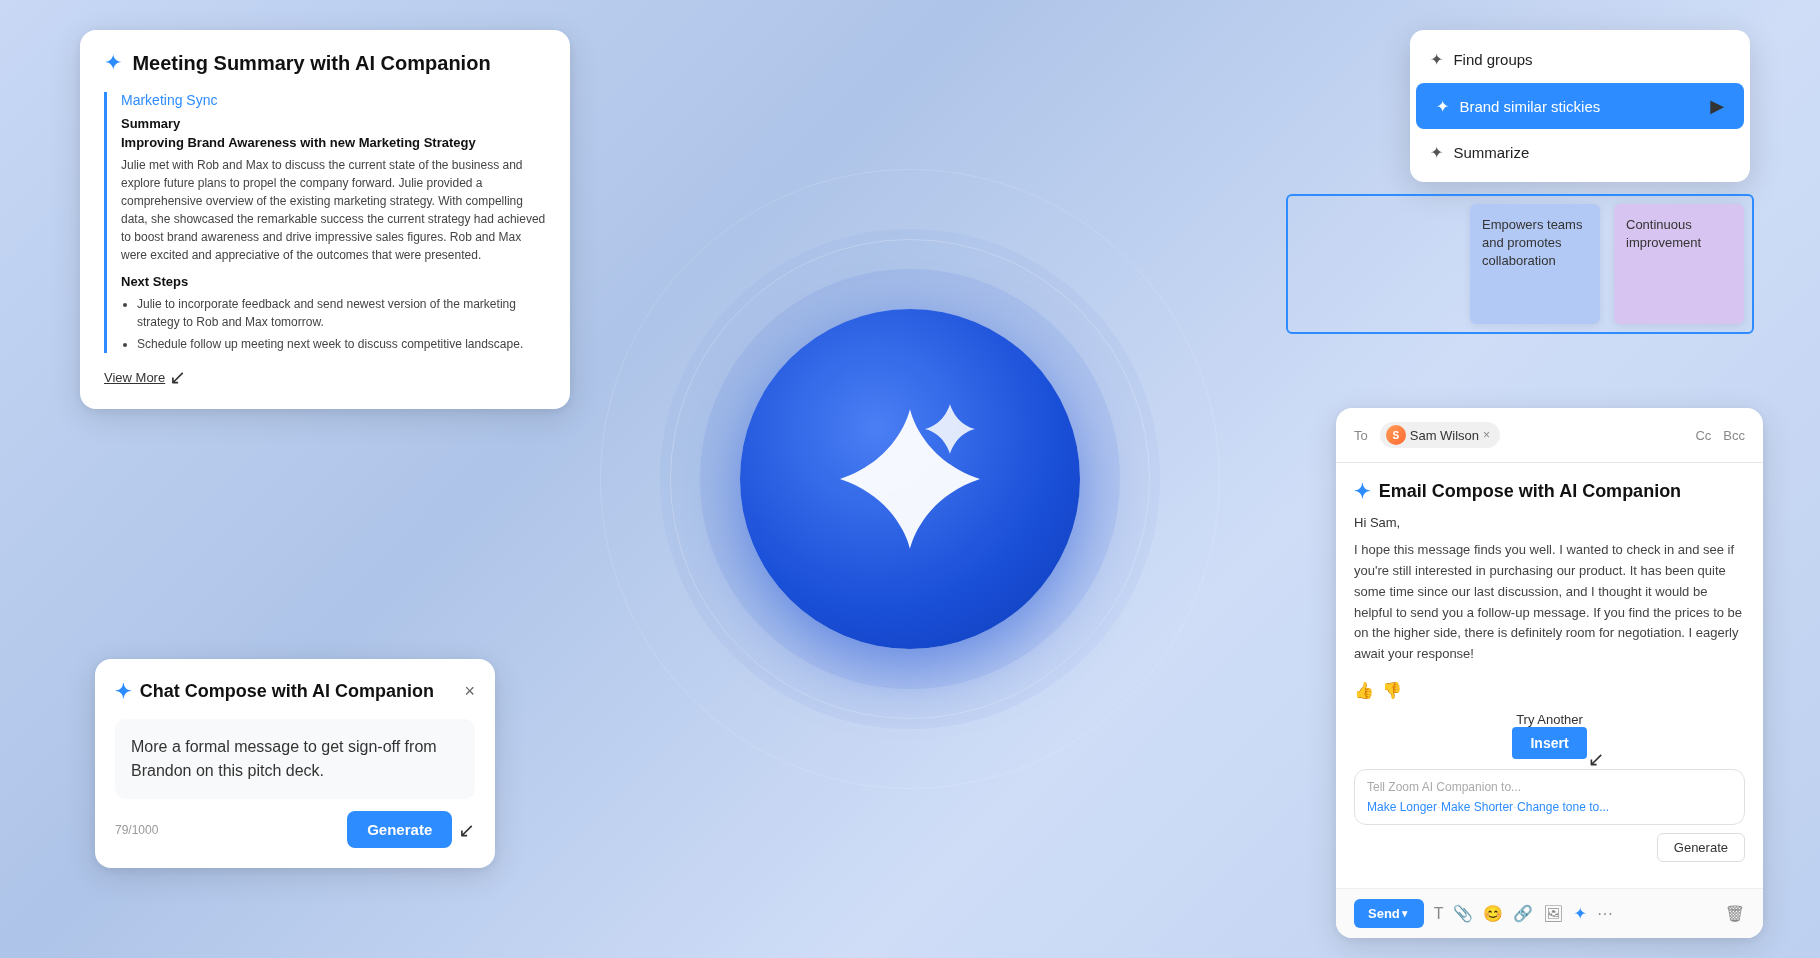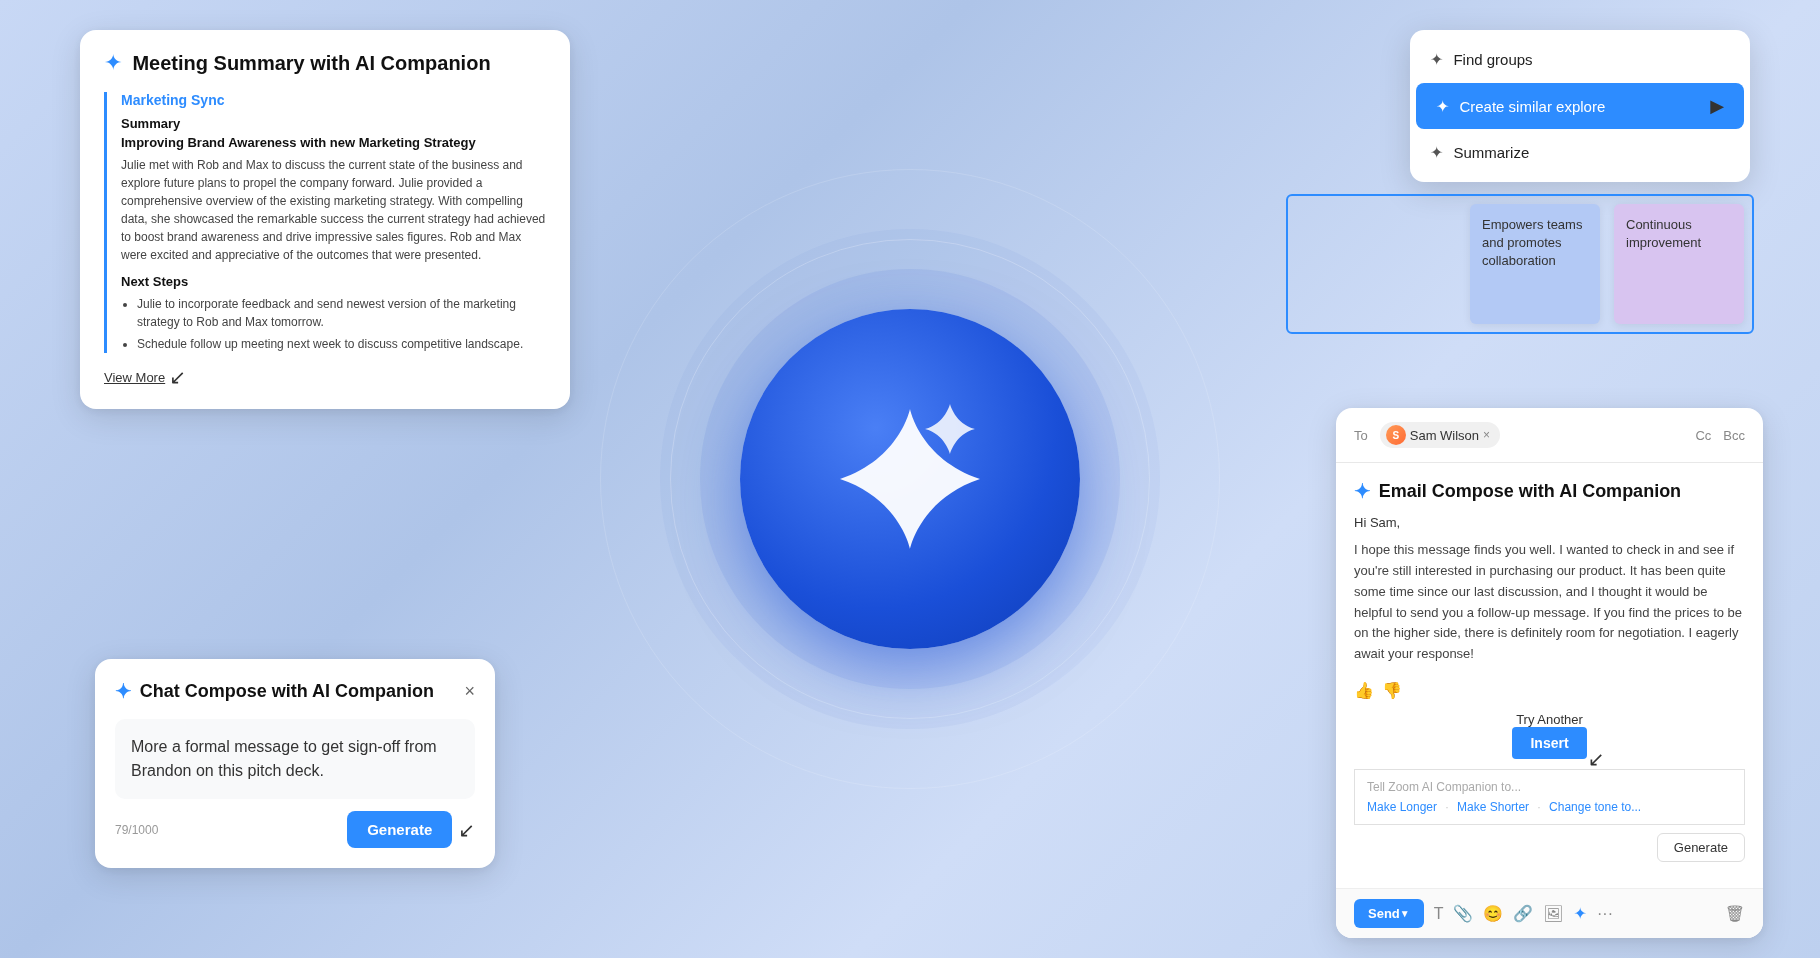--- a/index.html
+++ b/index.html
@@ -101,21 +101,21 @@
       gap: 10px;
       margin-bottom: 16px;
     }
     .meeting-title h2 {
       font-size: 20px;
       font-weight: 700;
       color: #111;
     }
     .meeting-section-title {
       color: #2D8CFF;
-      font-weight: 700;
+      font-weight: 400;
       font-size: 14px;
       margin-bottom: 8px;
     }
     .meeting-summary-label {
       font-weight: 700;
       font-size: 13px;
       color: #111;
       margin-bottom: 4px;
     }
     .meeting-subtitle {
@@ -359,33 +359,32 @@
       color: white;
       border: none;
       border-radius: 4px;
       padding: 8px 18px;
       font-size: 14px;
       font-weight: 600;
       cursor: pointer;
     }
     .email-prompt-box {
       border: 1px solid #e0e0e0;
-      border-radius: 0;
+      border-radius: 12px;
       padding: 10px 12px;
       margin-bottom: 8px;
       min-height: 50px;
     }
     .email-prompt-text {
       font-size: 12px;
       color: #aaa;
       margin-bottom: 6px;
     }
     .email-prompt-links {
       display: flex;
-      gap: 8px;
       font-size: 12px;
     }
     .prompt-link {
       color: #2D8CFF;
       cursor: pointer;
     }
     .email-generate-row {
       display: flex;
       justify-content: flex-end;
       margin-bottom: 10px;
@@ -490,21 +489,21 @@
 <div style="position:absolute;top:30px;right:70px;width:460px;">
   <div class="context-menu" style="margin-left:auto;width:340px;position:relative;">
 
     <div class="context-item">
       <span class="context-item-icon" style="color:#555;">✦</span>
       <span>Find groups</span>
     </div>
 
     <div class="context-item active">
       <span class="context-item-icon">✦</span>
-      <span>Create similar explore</span>
+      <span>Brand similar stickies</span>
       <span class="cursor-right">▶</span>
     </div>
 
     <div class="context-item">
       <span class="context-item-icon" style="color:#555;">✦</span>
       <span>Summarize</span>
     </div>
   </div>
 
   <div style="display:flex;gap:14px;justify-content:flex-end;position:relative;margin-top:8px;padding:6px;">

